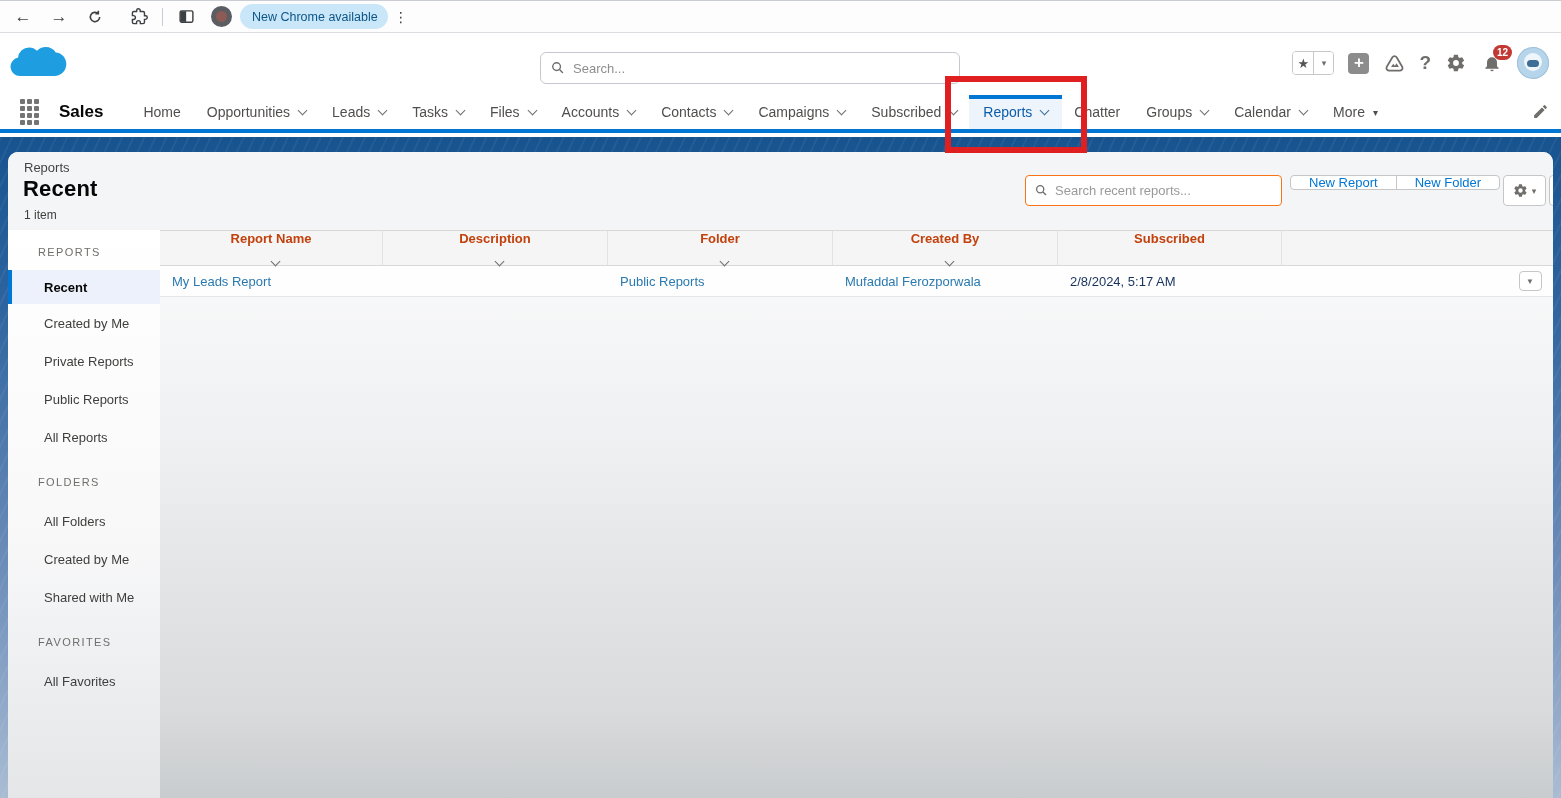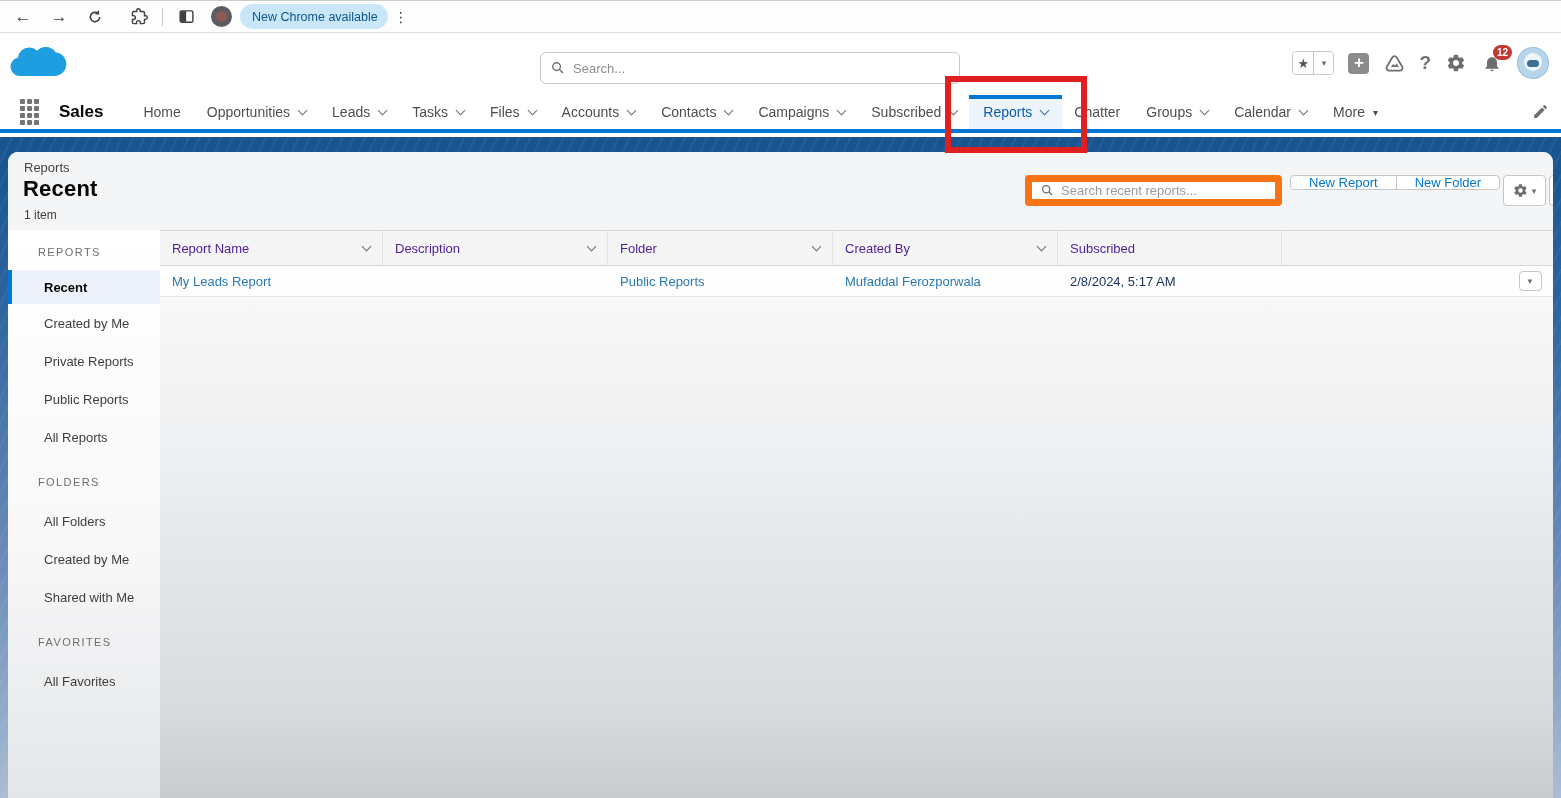--- a/index.html
+++ b/index.html
@@ -83,21 +83,21 @@
     background:repeating-linear-gradient(115deg, rgba(255,255,255,0.05) 0 2px, transparent 2px 10px); }
 
   
   .card { position:absolute; top:152px; left:8px; width:1545px; height:646px;
     border-radius:10px 10px 0 0; overflow:hidden; background:#fff; z-index:5; }
   .card-header { height:78px; background:#f4f5f6; position:relative; }
   .obj-label { position:absolute; left:16px; top:8px; font-size:13px; color:#444; }
   .page-title { position:absolute; left:15px; top:24px; font-size:22px; font-weight:bold; color:#080707; letter-spacing:0.2px; }
   .item-count { position:absolute; left:16px; top:56px; font-size:12px; color:#3e3e3c; }
   .list-search { position:absolute; left:1017px; top:23px; width:257px; height:31px;
-    border:7px solid #f97316; border-radius:4px; background:#fff; display:flex; align-items:center; padding:0 9px; }
+    border:1px solid #f97316; border-radius:4px; background:#fff; display:flex; align-items:center; padding:0 9px; }
   .list-search input { border:none; outline:none; flex:1; font-size:13px; color:#2b2826;
     font-family:inherit; background:transparent; margin-left:7px; }
   .list-search input::placeholder { color:#9a9a9a; }
   .btn-group { position:absolute; left:1282px; top:23px; display:flex; height:15px;
     border:1px solid #c6c6c6; border-radius:4px; background:#fff; overflow:hidden; }
   .btn-group .btn { padding:0 18px; display:flex; align-items:center; font-size:13px; color:#0176d3; }
   .btn-group .btn + .btn { border-left:1px solid #c6c6c6; }
   .gear-btn { position:absolute; left:1495px; top:23px; width:43px; height:31px;
     border:1px solid #c6c6c6; border-radius:4px; background:#fff; display:flex; align-items:center;
     justify-content:center; gap:4px; color:#706e6b; }
@@ -119,21 +119,21 @@
   .side-item.first { height:34px; margin-top:8px; }
   .side-item.m-top { margin-top:10px; }
   .side-item.selected { background:#edf1fb; border-left-color:#0176d3; font-weight:bold; color:#080707; }
 
   
   .main { flex:1; display:flex; flex-direction:column;
     background:linear-gradient(180deg,#fbfbfc 0%,#f0f1f2 35%,#d8dadc 85%,#c9ccce 100%); }
   .thead { height:36px; display:flex; background:#f5f5f6; border-top:1px solid #d8d8d8;
     border-bottom:1px solid #d8d8d8; }
   .th { display:flex; align-items:center; justify-content:space-between; padding:0 12px;
-    font-size:13px; font-weight:normal; color:#4c1d95; border-right:1px solid #e2e2e2; }
+    font-size:13px; font-weight:bold; color:#c2410c; border-right:1px solid #e2e2e2;flex-direction:column; }
   .th .chev { border-color:#706e6b; margin-top:-3px; }
   .th:last-child { border-right:none; }
   .trow { height:31px; display:flex; align-items:center; background:#fefefe; border-bottom:1px solid #e6e6e6; }
   .td { padding:0 12px; font-size:13px; white-space:nowrap; overflow:hidden; }
   .td a { color:#2a7ab0; text-decoration:none; }
   .td.dark { color:#16325c; }
   .row-action { width:23px; height:20px; border:1px solid #c6c6c6; border-radius:4px; background:#fff;
     display:flex; align-items:center; justify-content:center; font-size:8px; color:#706e6b; }
   .c0{width:223px;} .c1{width:225px;} .c2{width:225px;} .c3{width:225px;} .c4{width:225px;} .c5{width:224px;}
   .c6{width:46px; display:flex; align-items:center; justify-content:center;}

